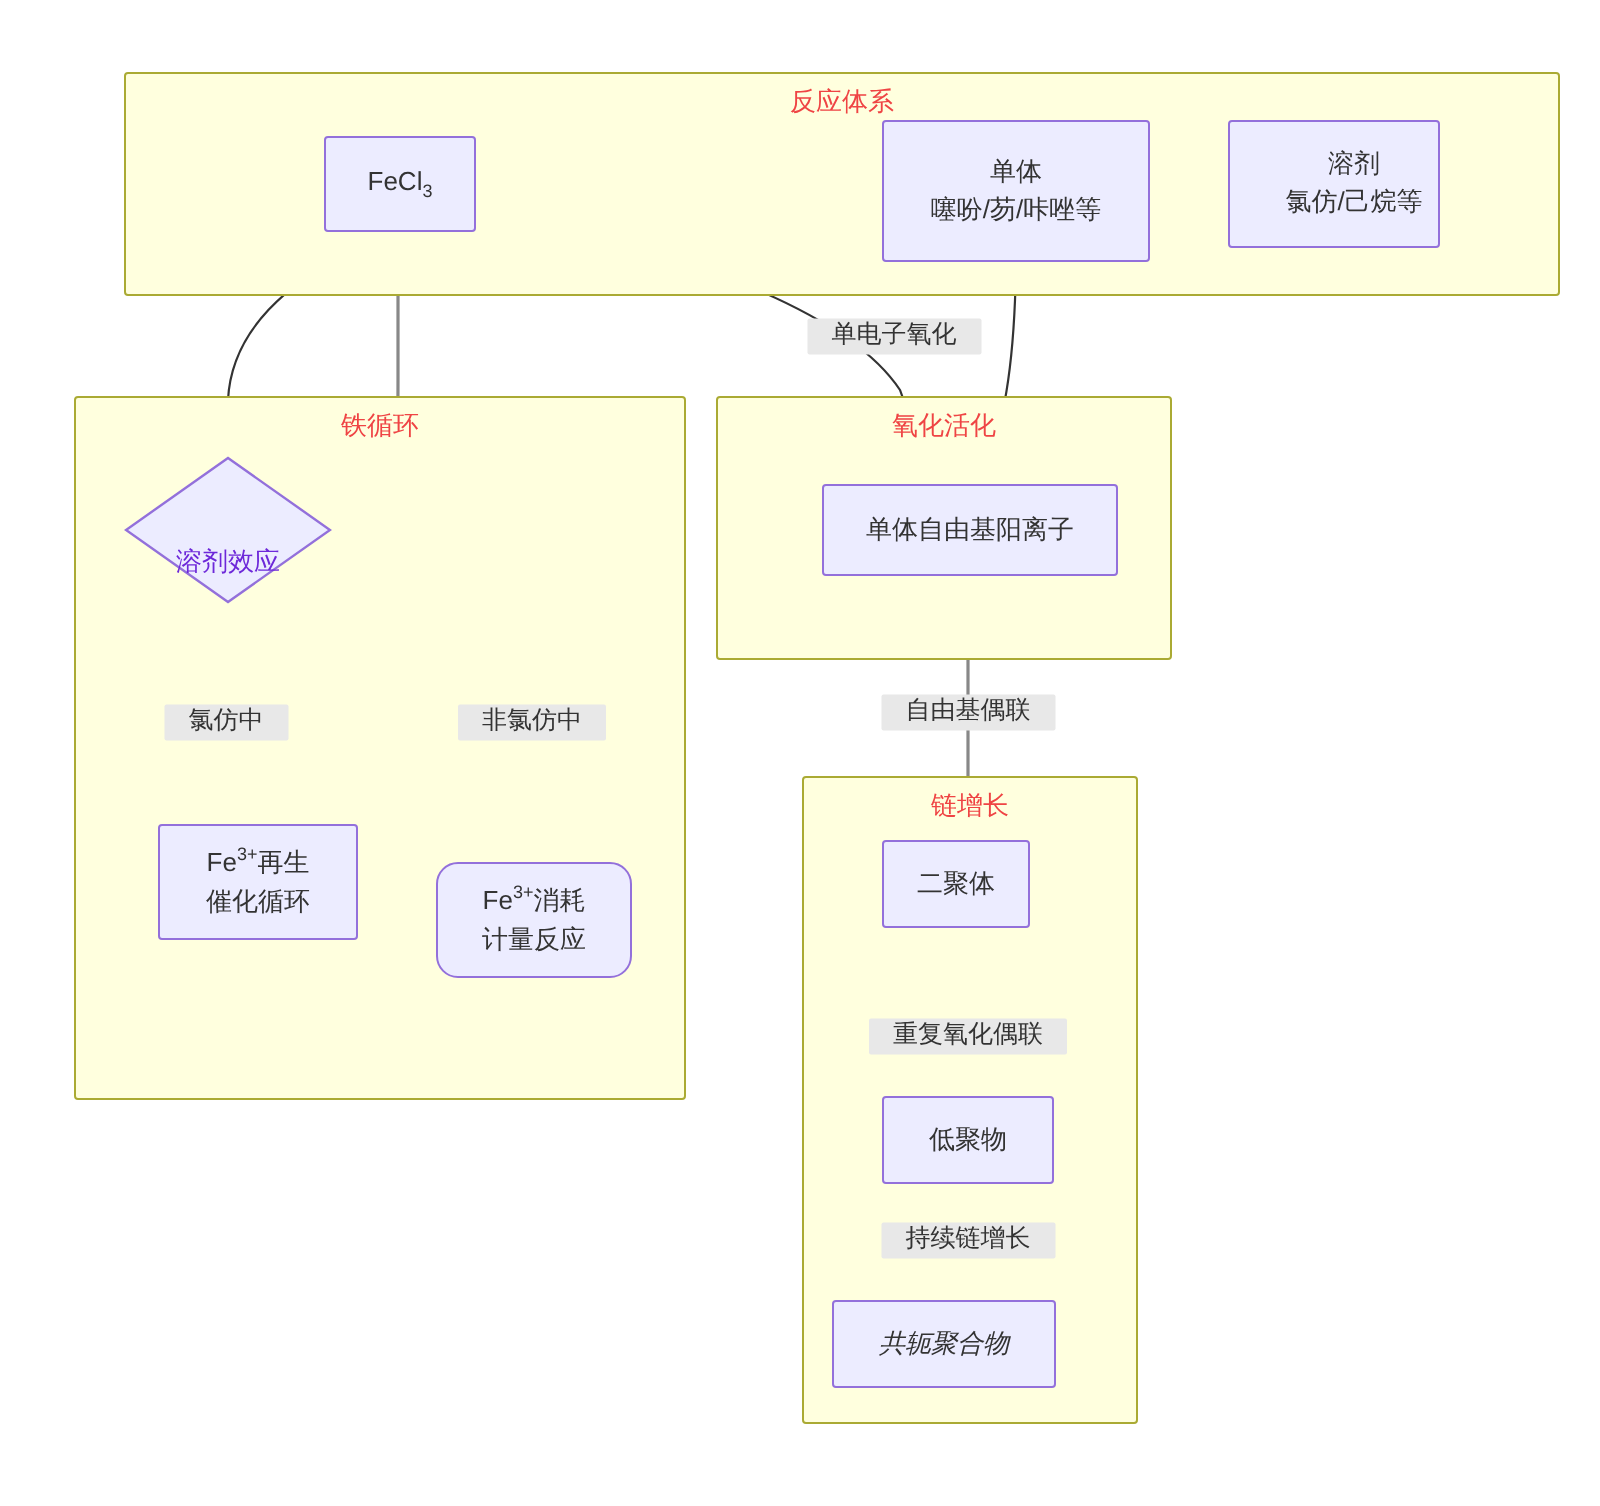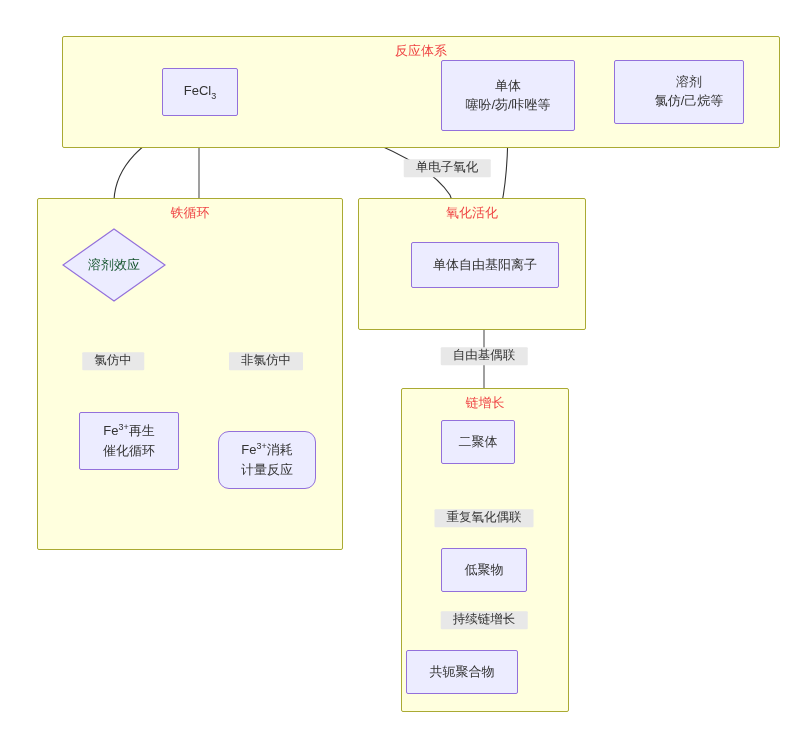--- a/index.html
+++ b/index.html
@@ -71,28 +71,28 @@
   .diamond-shape {
     position: absolute;
     left: 0;
     top: 0;
     width: 100%;
     height: 100%;
   }
   .diamond-text {
     position: absolute;
     left: 0;
-    top: 0;
+    top: 16px;
     width: 100%;
     height: 100%;
     display: flex;
     align-items: center;
     justify-content: center;
     font-size: 13px;
-    color: #14532d;
+    color: #6d28d9;
     white-space: nowrap;
   }
 
   
   .edge-label {
     position: absolute;
     background: #e8e8e8;
     color: #333333;
     font-size: 12.5px;
     line-height: 1.25;
@@ -175,21 +175,21 @@
 
   <div class="node" style="left:162px; top:68px; width:76px; height:48px;">
     <span><span>FeCl</span><span class="sub">3</span></span>
   </div>
 
   <div class="node" style="left:441px; top:60px; width:134px; height:71px;">
     <span>单体</span>
     <span class="line2">噻吩/芴/咔唑等</span>
   </div>
 
-  <div class="node" style="left:614px; top:60px; width:130px; height:64px;padding-left:20px;">
+  <div class="node" style="left:614px; top:60px; width:106px; height:64px;padding-left:20px;">
     <span>溶剂</span>
     <span class="line2">氯仿/己烷等</span>
   </div>
 
   <div class="diamond-wrap" style="left:62px; top:228px; width:104px; height:74px;">
     <svg class="diamond-shape" viewBox="0 0 104 74" preserveAspectRatio="none">
       <polygon points="52,1 103,37 52,73 1,37" fill="#ececff" stroke="#9370db" stroke-width="1.2"></polygon>
     </svg>
     <div class="diamond-text">溶剂效应</div>
   </div>
@@ -209,21 +209,21 @@
   </div>
 
   <div class="node" style="left:441px; top:420px; width:74px; height:44px;">
     <span>二聚体</span>
   </div>
 
   <div class="node" style="left:441px; top:548px; width:86px; height:44px;">
     <span>低聚物</span>
   </div>
 
-  <div class="node" style="left:406px; top:650px; width:112px; height:44px;">
+  <div class="node" style="left:416px; top:650px; width:112px; height:44px;font-style:italic;">
     <span>共轭聚合物</span>
   </div>
 
   <div class="edge-label" style="left:447px; top:168px;">单电子氧化</div>
 
   <div class="edge-label" style="left:113px; top:361px;">氯仿中</div>
 
   <div class="edge-label" style="left:266px; top:361px;">非氯仿中</div>
 
   <div class="edge-label" style="left:484px; top:356px;">自由基偶联</div>

